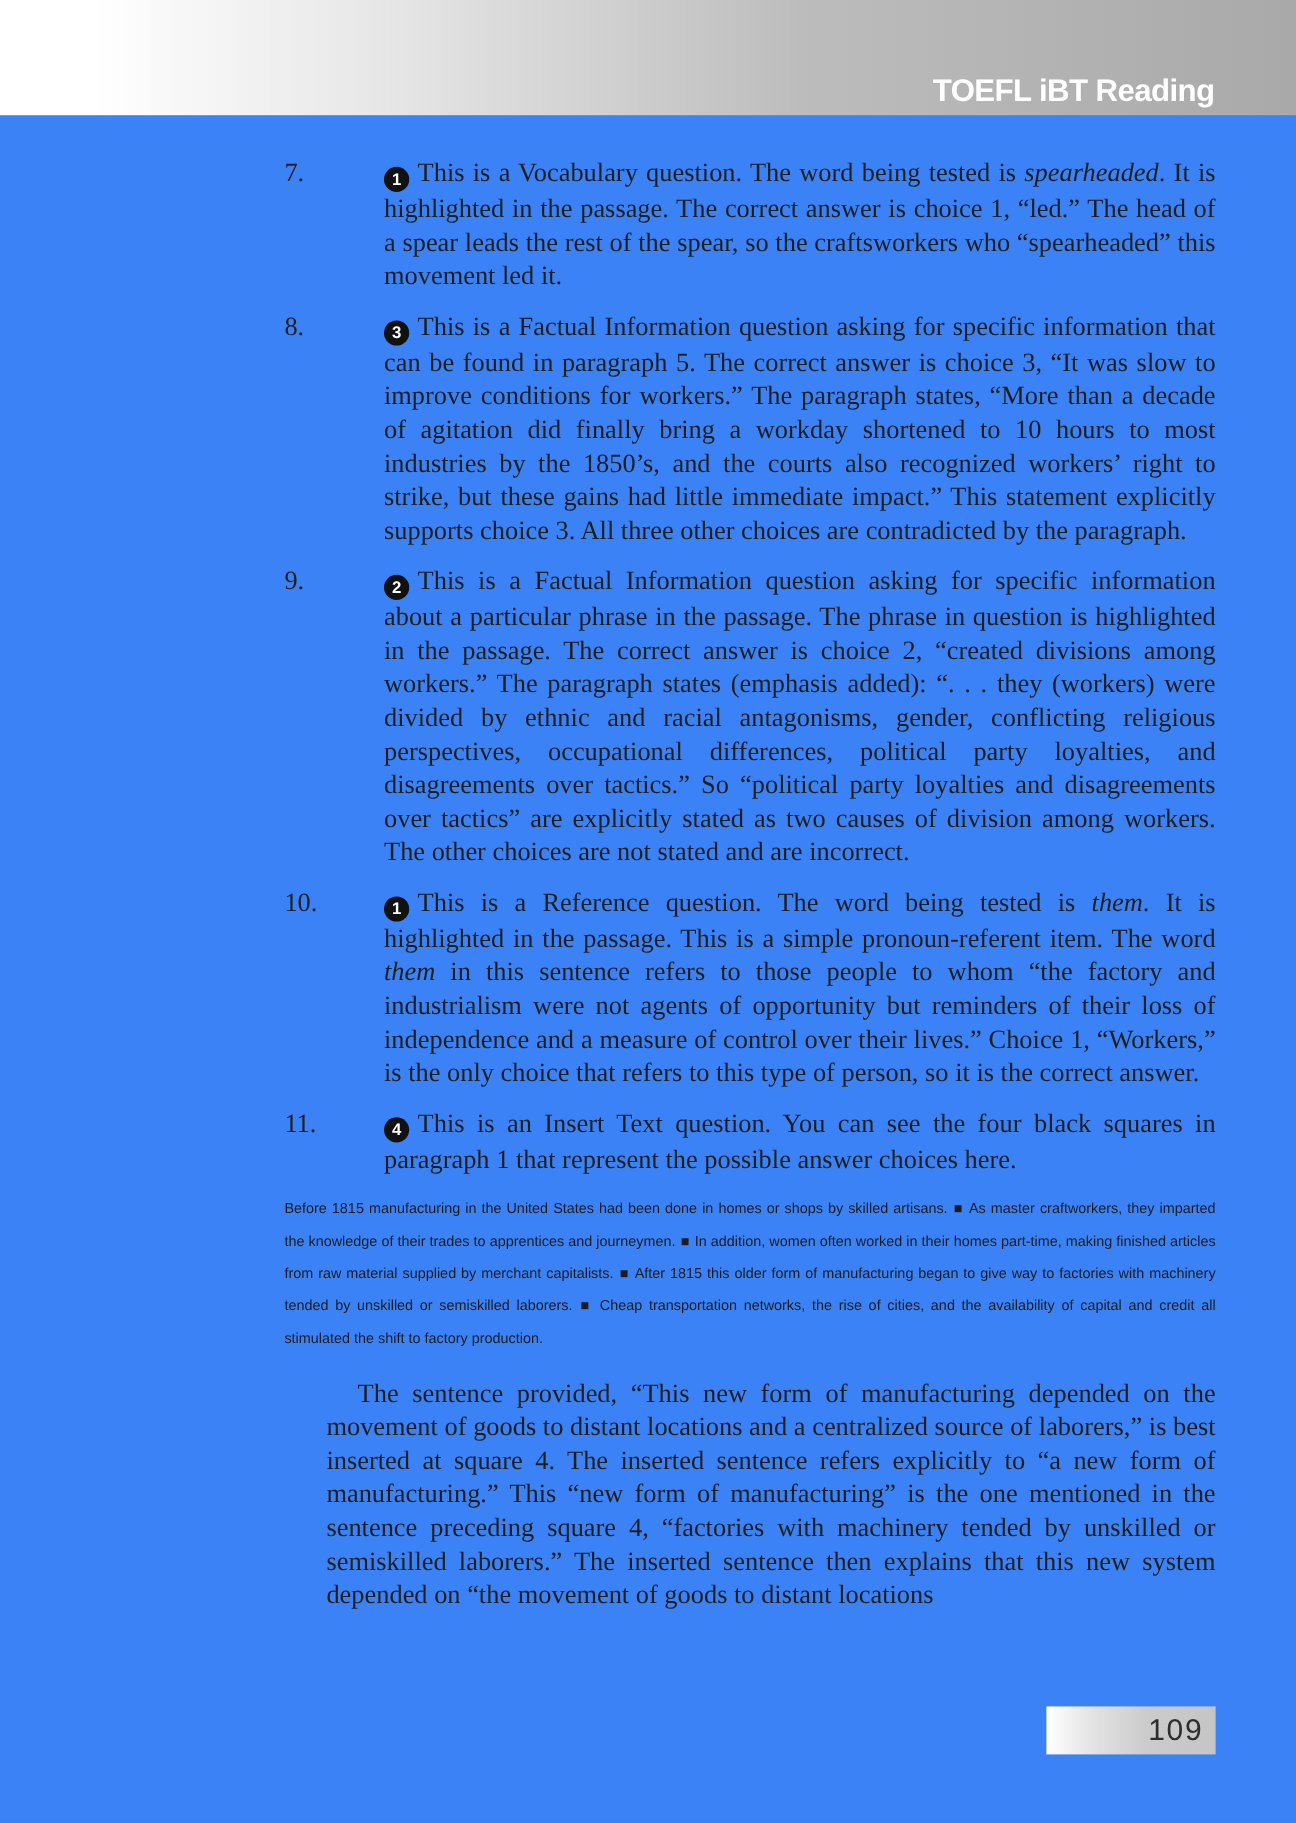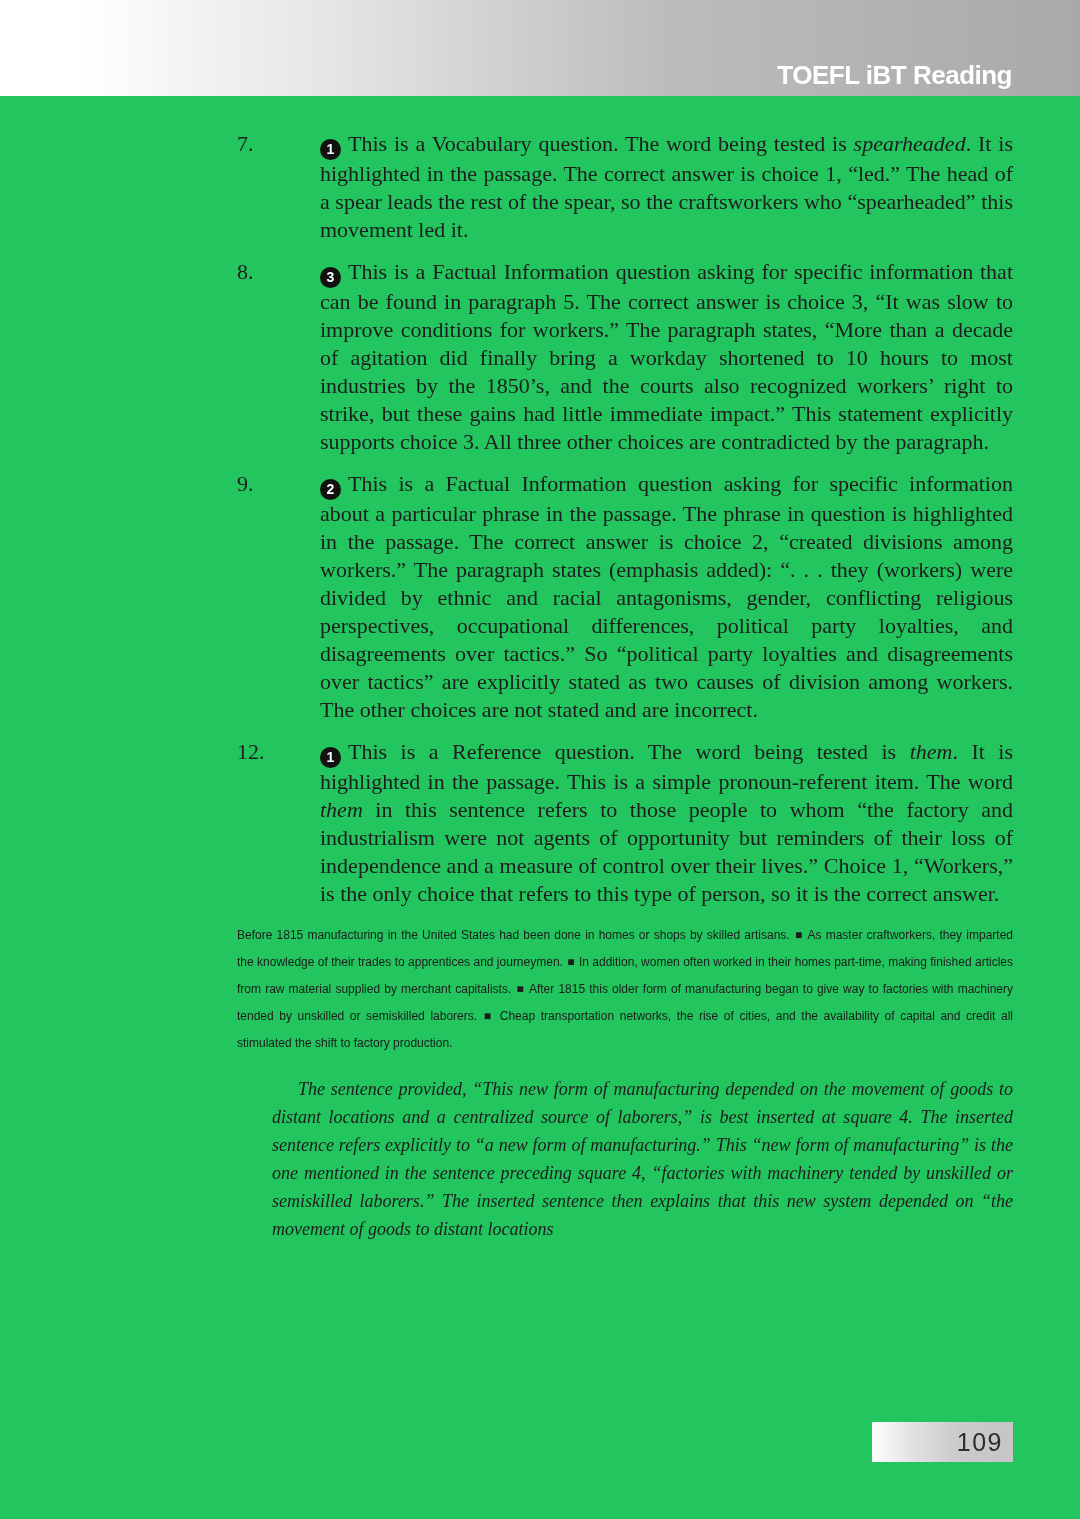--- a/index.html
+++ b/index.html
@@ -1,20 +1,20 @@
 <!DOCTYPE html>
 <html><head>
 <meta charset="utf-8">
 <style>
   html, body { margin: 0; padding: 0; background: #ffffff; }
   .page {
     position: relative;
     width: 1080px;
     height: 1519px;
-    background: #22c55e;
+    background: #3b82f6;
     overflow: hidden;
     font-family: "Liberation Serif", serif;
   }
 
   
   .header-band {
     position: absolute;
     top: 0; left: 0;
     width: 1080px; height: 96px;
     background: linear-gradient(90deg, #ffffff 0%, #ffffff 7%, #e6e6e6 30%, #bcbcbc 62%, #a9a9a9 100%);
@@ -82,25 +82,24 @@
   }
   .passage .square {
     font-style: normal;
     padding: 0 1px;
   }
 
   .closing {
     margin-left: 35px;
     margin-top: 18px;
     width: 741px;
-    font-size: 18px;
+    font-size: 22px;
     line-height: 28px;
     text-align: justify;
     text-indent: 26px;
-    font-style: italic;
   }
 
   
   .footer-bar {
     position: absolute;
     left: 872px;
     top: 1422px;
     width: 141px;
     height: 40px;
     background: linear-gradient(90deg, #ffffff 0%, #e2e2e2 28%, #cbcbcb 60%, #c5c5c5 100%);
@@ -135,24 +134,28 @@
       <span class="item-num">8.</span>
       <div class="item-body"><span class="badge">3</span><span><span>This is a Factual Information question asking for specific information that can be found in paragraph 5. The correct answer is choice 3, “It was slow to improve conditions for workers.” The paragraph states, “More than a decade of agitation did finally bring a workday shortened to 10 hours to most industries by the 1850’s, and the courts also recognized workers’ right to strike, but these gains had little immediate impact.” This statement explicitly supports choice 3. All three other choices are contradicted by the paragraph.</span></span></div>
     </div>
 
     <div class="item">
       <span class="item-num">9.</span>
       <div class="item-body"><span class="badge">2</span><span><span>This is a Factual Information question asking for specific information about a particular phrase in the passage. The phrase in question is highlighted in the passage. The correct answer is choice 2, “created divisions among workers.” The paragraph states (emphasis added): “. . . they (workers) were divided by ethnic and racial antagonisms, gender, conflicting religious perspectives, occupational differences, political party loyalties, and disagreements over tactics.” So “political party loyalties and disagreements over tactics” are explicitly stated as two causes of division among workers. The other choices are not stated and are incorrect.</span></span></div>
     </div>
 
     <div class="item">
-      <span class="item-num">12.</span>
+      <span class="item-num">10.</span>
       <div class="item-body"><span class="badge">1</span><span><span>This is a Reference question. The word being tested is </span><em>them</em><span>. It is highlighted in the passage. This is a simple pronoun-referent item. The word </span><em>them</em><span> in this sentence refers to those people to whom “the factory and industrialism were not agents of opportunity but reminders of their loss of independence and a measure of control over their lives.” Choice 1, “Workers,” is the only choice that refers to this type of person, so it is the correct answer.</span></span></div>
     </div>
 
+    <div class="item">
+      <span class="item-num">11.</span>
+      <div class="item-body"><span class="badge">4</span><span><span>This is an Insert Text question. You can see the four black squares in paragraph 1 that represent the possible answer choices here.</span></span></div>
+    </div>
 
     <div class="passage"><span>Before 1815 manufacturing in the United States had been done in homes or shops by skilled artisans. </span><span class="square">■</span><span> As master craftworkers, they imparted the knowledge of their trades to apprentices and journeymen. </span><span class="square">■</span><span> In addition, women often worked in their homes part-time, making finished articles from raw material supplied by merchant capitalists. </span><span class="square">■</span><span> After 1815 this older form of manufacturing began to give way to factories with machinery tended by unskilled or semiskilled laborers. </span><span class="square">■</span><span> Cheap transportation networks, the rise of cities, and the availability of capital and credit all stimulated the shift to factory production.</span></div>
 
     <div class="closing">The sentence provided, “This new form of manufacturing depended on the movement of goods to distant locations and a centralized source of laborers,” is best inserted at square 4. The inserted sentence refers explicitly to “a new form of manufacturing.” This “new form of manufacturing” is the one mentioned in the sentence preceding square 4, “factories with machinery tended by unskilled or semiskilled laborers.” The inserted sentence then explains that this new system depended on “the movement of goods to distant locations</div>
 
   </div>
 
   <div class="footer-bar">
     <span class="page-number">109</span>
   </div>

